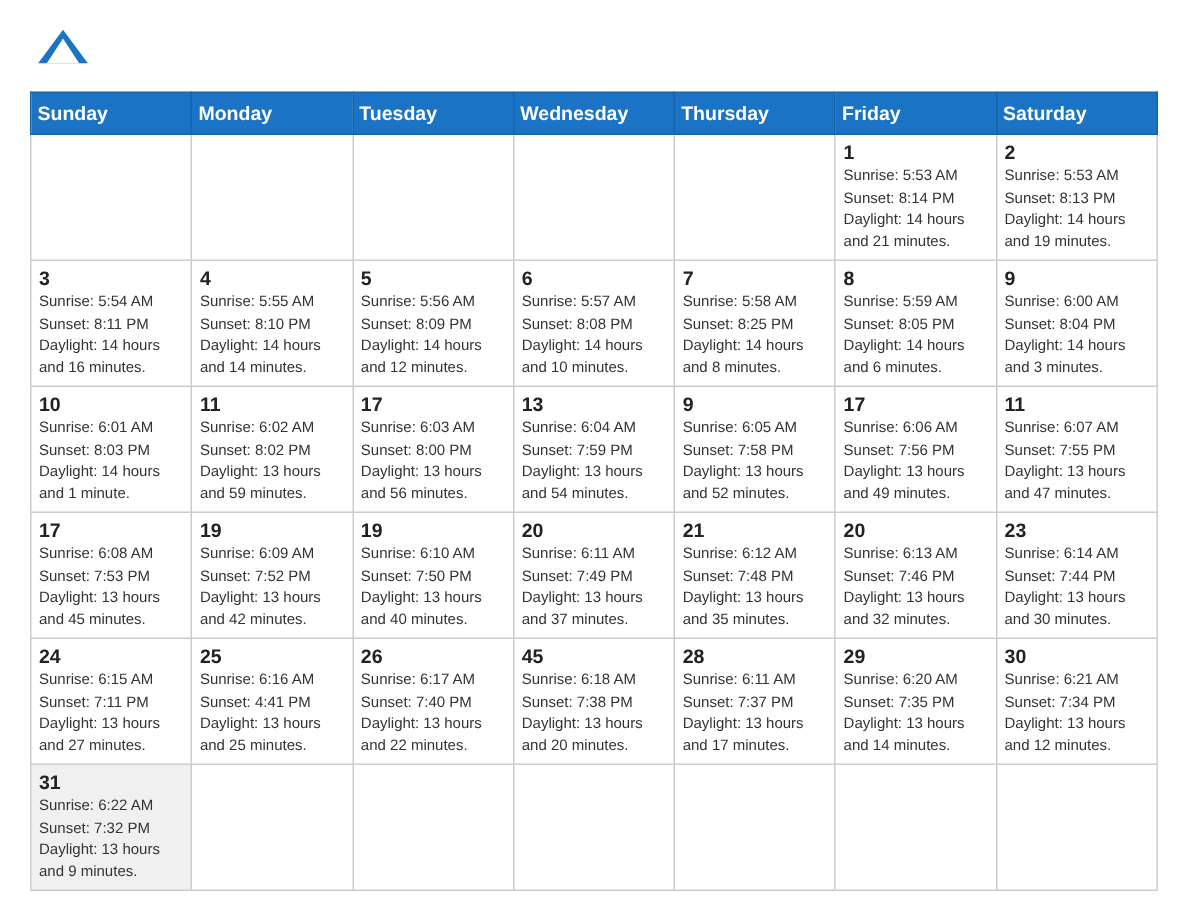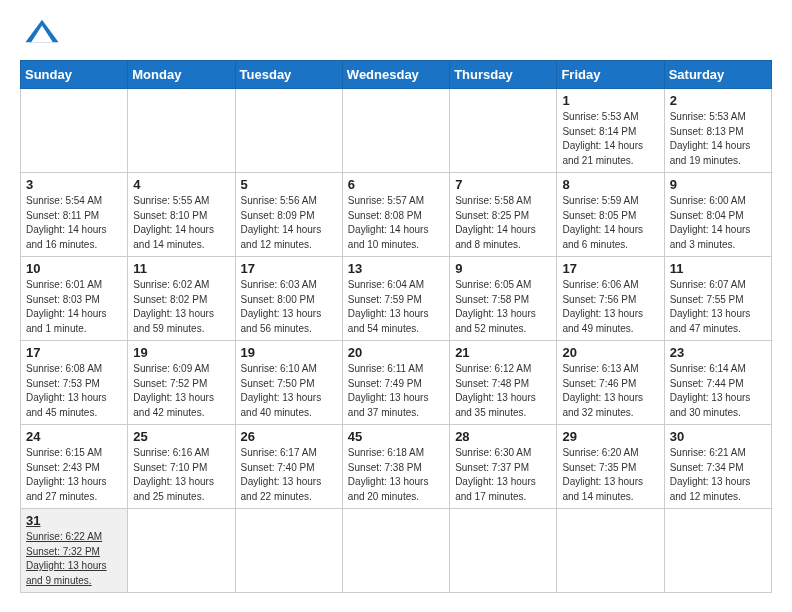--- a/index.html
+++ b/index.html
@@ -82,21 +82,20 @@
       margin-bottom: 2px;
       color: #222;
     }
     .day-info {
       font-size: 10px;
       line-height: 1.45;
       color: #333;
     }
     .last-week td {
       background: #f0f0f0;
-      text-decoration: underline;
     }
   </style>
 </head>
 <body>
 
 <div class="page">
   <div class="header">
     <div class="logo">
       <div>
         <div class="logo-text">
@@ -298,48 +297,48 @@
             <div class="day-info">Sunrise: 6:14 AM
 Sunset: 7:44 PM
 Daylight: 13 hours
 and 30 minutes.</div>
           </td>
         </tr>
         <tr>
           <td>
             <span class="day-number">24</span>
             <div class="day-info">Sunrise: 6:15 AM
-Sunset: 2:43 PM
+Sunset: 7:11 PM
 Daylight: 13 hours
 and 27 minutes.</div>
           </td>
           <td>
             <span class="day-number">25</span>
             <div class="day-info">Sunrise: 6:16 AM
-Sunset: 7:10 PM
+Sunset: 4:41 PM
 Daylight: 13 hours
 and 25 minutes.</div>
           </td>
           <td>
             <span class="day-number">26</span>
             <div class="day-info">Sunrise: 6:17 AM
 Sunset: 7:40 PM
 Daylight: 13 hours
 and 22 minutes.</div>
           </td>
           <td>
             <span class="day-number">45</span>
             <div class="day-info">Sunrise: 6:18 AM
 Sunset: 7:38 PM
 Daylight: 13 hours
 and 20 minutes.</div>
           </td>
           <td>
             <span class="day-number">28</span>
-            <div class="day-info">Sunrise: 6:30 AM
+            <div class="day-info">Sunrise: 6:11 AM
 Sunset: 7:37 PM
 Daylight: 13 hours
 and 17 minutes.</div>
           </td>
           <td>
             <span class="day-number">29</span>
             <div class="day-info">Sunrise: 6:20 AM
 Sunset: 7:35 PM
 Daylight: 13 hours
 and 14 minutes.</div>

